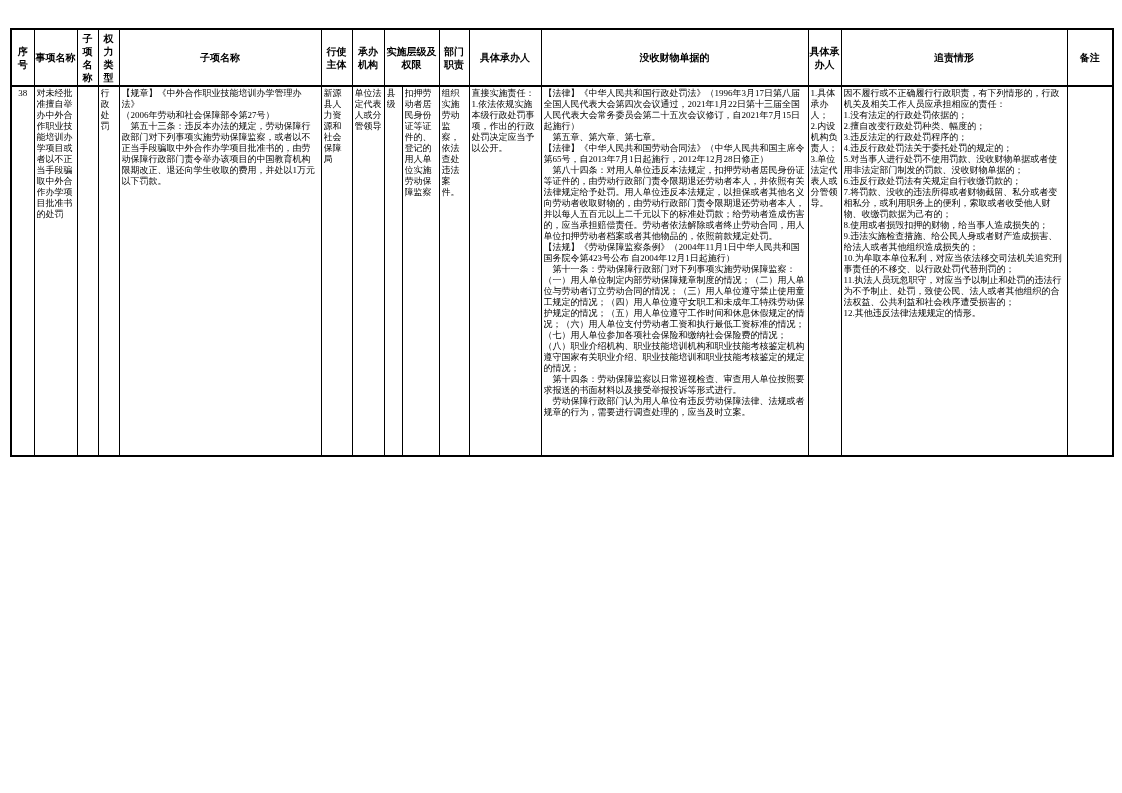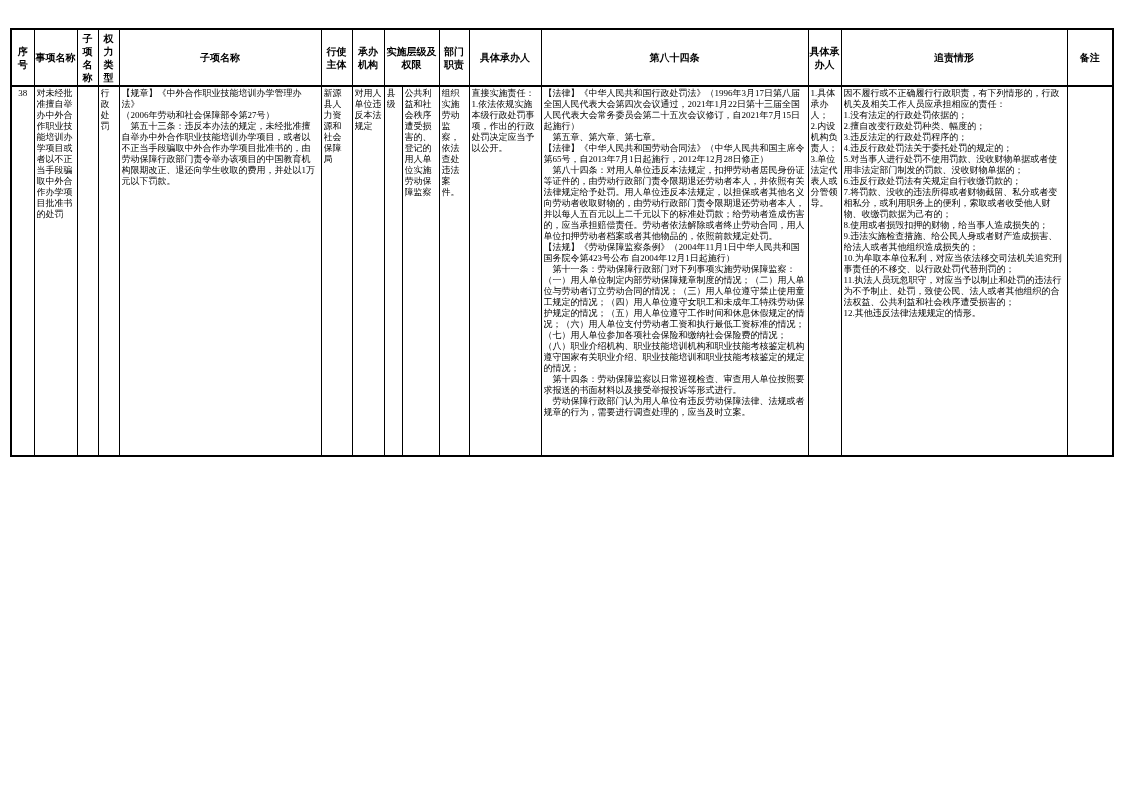--- a/index.html
+++ b/index.html
@@ -80,21 +80,21 @@
         <th>序号</th>
         <th>事项名称</th>
         <th>子项名称</th>
         <th>权力类型</th>
         <th>子项名称</th>
         <th>行使主体</th>
         <th>承办机构</th>
         <th colspan="2">实施层级及权限</th>
         <th>部门职责</th>
         <th>具体承办人</th>
-        <th>第八十四条</th>
+        <th>没收财物单据的</th>
         <th>具体承办人</th>
         <th>追责情形</th>
         <th>备注</th>
       </tr>
     </thead>
     <tbody>
       <tr>
         <td>
             <div class="clip center">38</div>
           </td>
@@ -103,33 +103,33 @@
           </td>
         <td>
             <div class="clip"></div>
           </td>
         <td>
             <div class="clip">行政处罚</div>
           </td>
         <td>
             <div class="clip">【规章】《中外合作职业技能培训办学管理办法》
 （2006年劳动和社会保障部令第27号）
-　第五十三条：违反本办法的规定，未经批准擅自举办中外合作职业技能培训办学项目，或者以不正当手段骗取中外合作办学项目批准书的，由劳动保障行政部门责令举办该项目的中国教育机构限期改正、退还向学生收取的费用，并处以1万元以下罚款。</div>
+　第五十三条：违反本办法的规定，劳动保障行政部门对下列事项实施劳动保障监察，或者以不正当手段骗取中外合作办学项目批准书的，由劳动保障行政部门责令举办该项目的中国教育机构限期改正、退还向学生收取的费用，并处以1万元以下罚款。</div>
           </td>
         <td>
             <div class="clip">新源县人力资源和社会保障局</div>
           </td>
         <td>
-            <div class="clip">对用人单位违反本法规定</div>
+            <div class="clip">单位法定代表人或分管领导</div>
           </td>
         <td>
             <div class="clip">县级</div>
           </td>
         <td>
-            <div class="clip">公共利益和社会秩序遭受损害的、登记的用人单位实施劳动保障监察</div>
+            <div class="clip">扣押劳动者居民身份证等证件的、登记的用人单位实施劳动保障监察</div>
           </td>
         <td>
             <div class="clip">组织实施劳动监察，依法查处违法案件。</div>
           </td>
         <td>
             <div class="clip">直接实施责任：
 1.依法依规实施本级行政处罚事项，作出的行政处罚决定应当予以公开。</div>
           </td>
         <td>
             <div class="clip">【法律】《中华人民共和国行政处罚法》（1996年3月17日第八届全国人民代表大会第四次会议通过，2021年1月22日第十三届全国人民代表大会常务委员会第二十五次会议修订，自2021年7月15日起施行）

